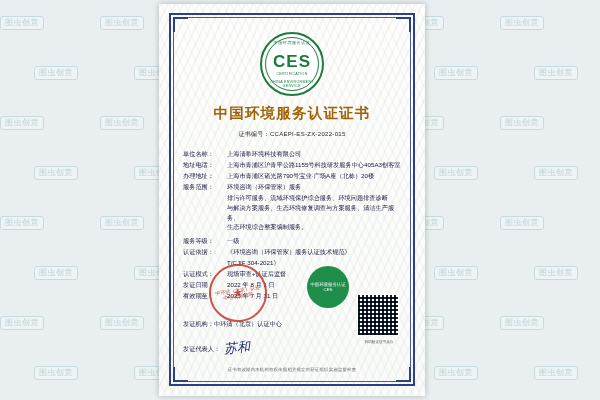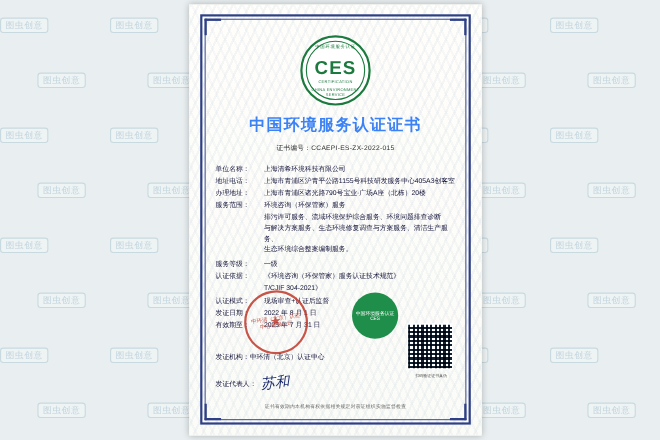--- a/index.html
+++ b/index.html
@@ -17,21 +17,21 @@
     color:#b9cfd8;font-size:8px;letter-spacing:.5px;
     opacity:.85;white-space:nowrap;
   }
   .wm .wmbox{
     border:1px solid #c3d6de;border-radius:3px;
     padding:2px 4px;line-height:1;
     background:rgba(255,255,255,.25);
   }
   
   #sheet{
-    position:absolute;left:172px;top:4px;width:266px;height:392px;
+    position:absolute;left:159px;top:4px;width:266px;height:392px;
     background:#fdfdfb;z-index:2;
     box-shadow:0 0 6px rgba(0,0,0,.25);
     overflow:hidden;
   }
   
   #sheet:before{
     content:"";position:absolute;inset:0;
     background:
       repeating-linear-gradient(115deg, rgba(200,215,225,.20) 0 2px, rgba(255,255,255,0) 2px 7px),
       repeating-linear-gradient(-115deg, rgba(205,218,228,.16) 0 2px, rgba(255,255,255,0) 2px 7px),
@@ -75,21 +75,21 @@
     position:absolute;top:6px;left:0;right:0;text-align:center;
     font-size:4px;color:#1c7a3e;letter-spacing:.6px;
   }
   .logo .arc-bot{
     position:absolute;bottom:6px;left:0;right:0;text-align:center;
     font-size:3.6px;color:#1c7a3e;letter-spacing:.3px;
   }
   
   .title{
     text-align:center;margin-top:8px;
-    font-size:14.5px;font-weight:bold;color:#3b82f6;letter-spacing:1.2px;
+    font-size:14.5px;font-weight:bold;color:#a16207;letter-spacing:1.2px;
   }
   .certno{
     text-align:center;margin-top:7px;
     font-size:6px;color:#2b2b2b;letter-spacing:.3px;
   }
   
   .fields{margin-top:10px;}
   .row{
     display:flex;font-size:6.2px;color:#14143a;line-height:1.55;
     margin-bottom:1.5px;

